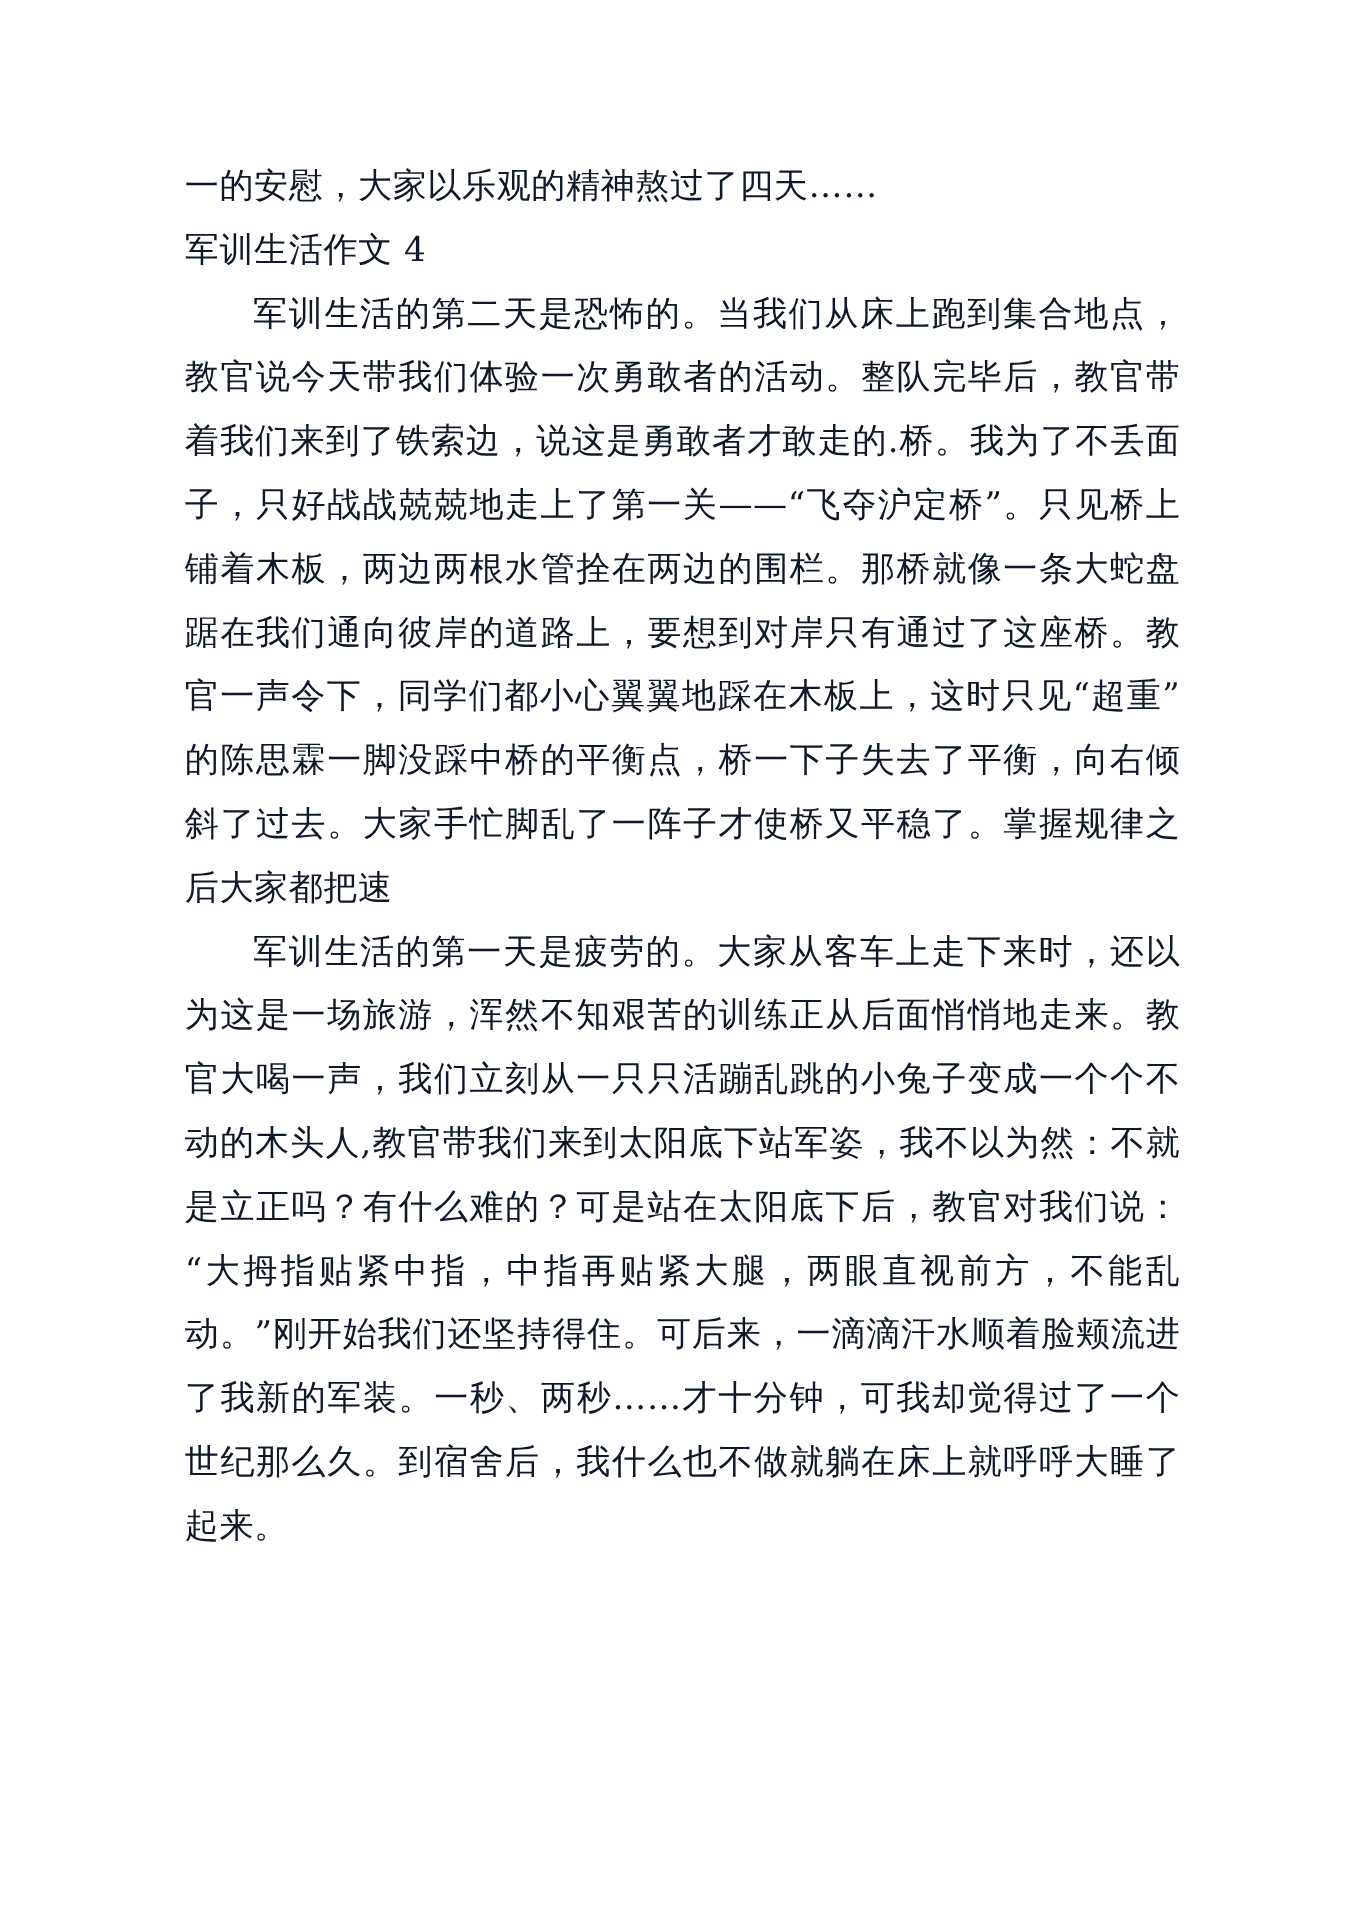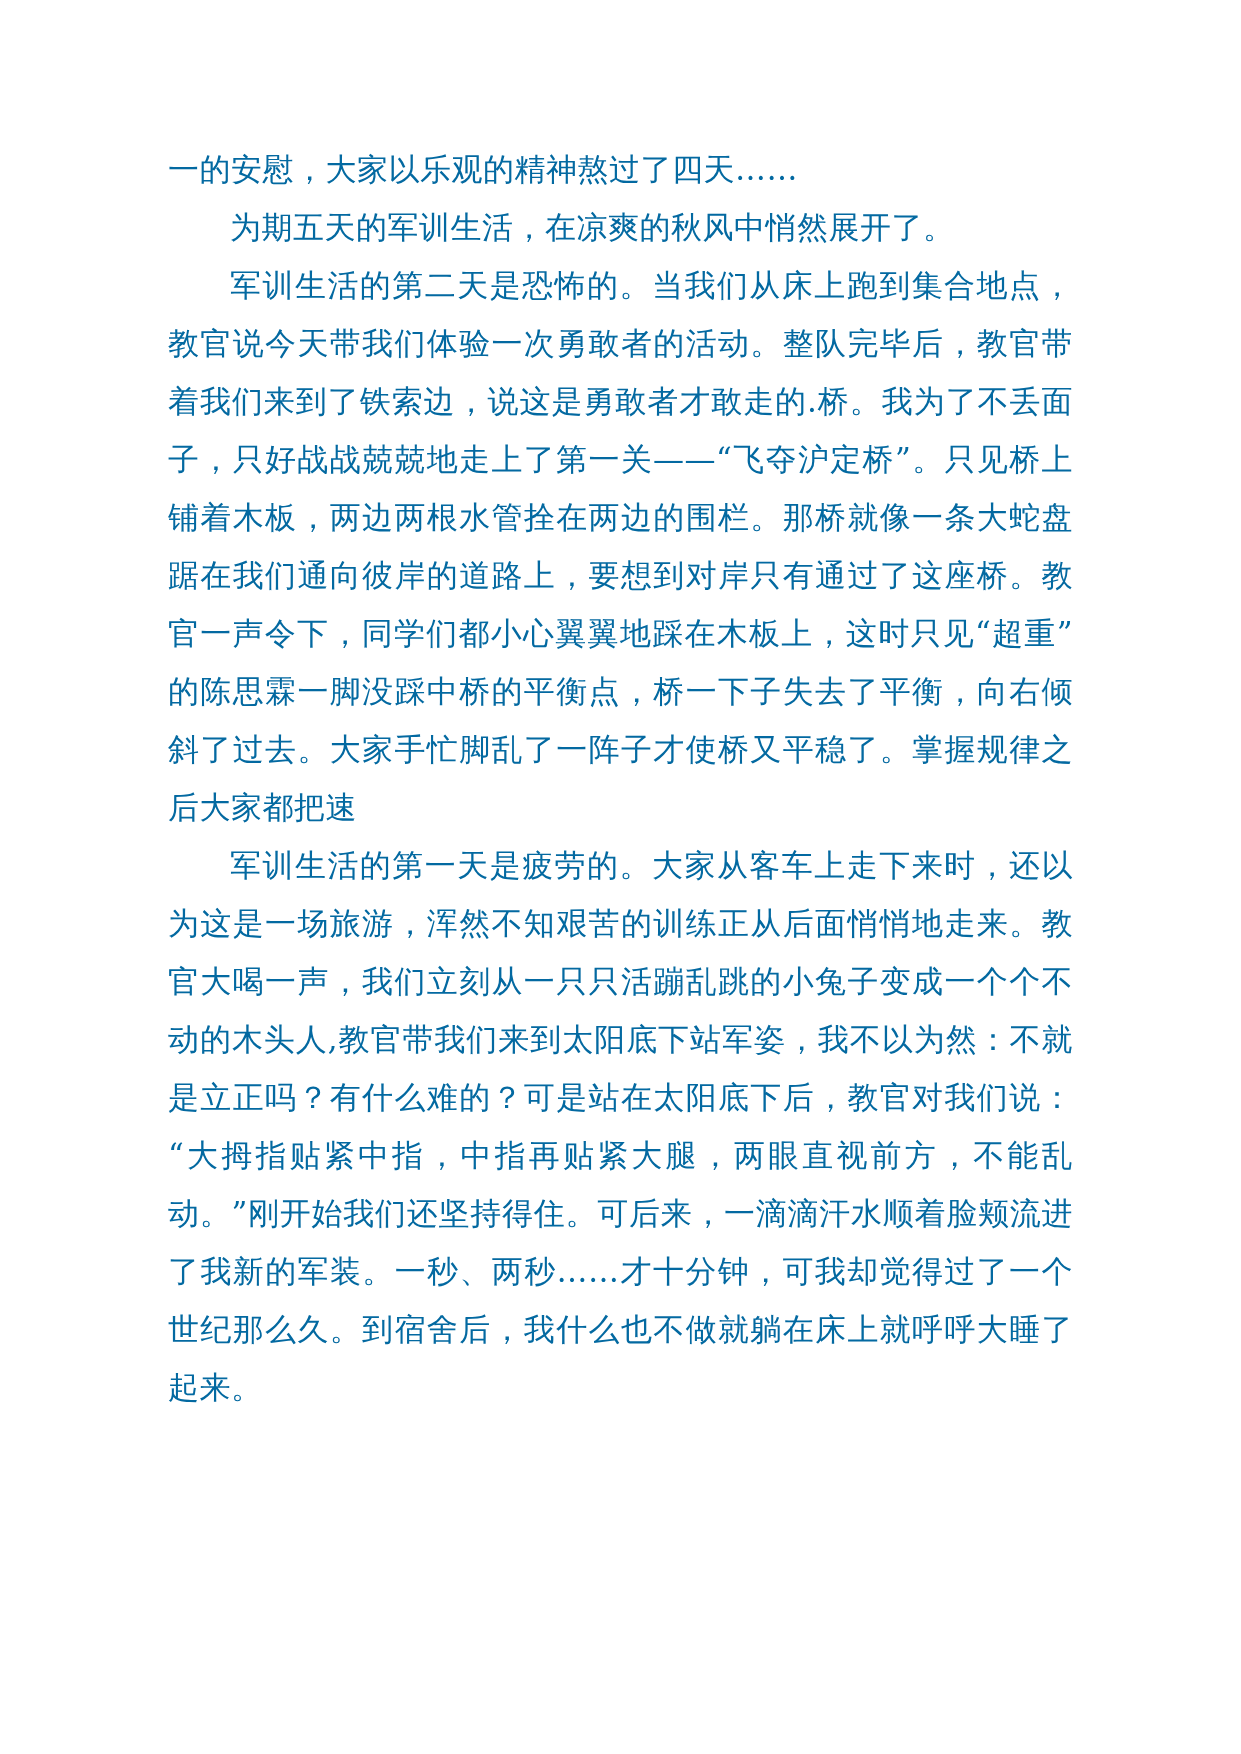--- a/index.html
+++ b/index.html
@@ -22,21 +22,21 @@
     height: 1754px;
     padding: 140px 168px 60px 168px;
     background: #ffffff;
   }
   .doc-body {
     font-size: 31px;
     line-height: 58px;
     letter-spacing: 0.5px;
     text-align: justify;
     text-justify: inter-ideograph;
-    color: #0369a1;
+    color: #0f172a;
   }
   .para {
     margin: 0;
     text-indent: 2em;
     white-space: normal;
   }
   .para.no-indent {
     text-indent: 0;
   }
   .heading {
@@ -46,17 +46,17 @@
     font-weight: normal;
     line-height: 58px;
   }
 </style>
 </head>
 <body>
 
 <div class="page">
   <div class="doc-body">
     <p class="para no-indent">一的安慰，大家以乐观的精神熬过了四天……</p>
-    <p class="para">为期五天的军训生活，在凉爽的秋风中悄然展开了。</p>
+    <p class="heading">军训生活作文 4</p>
     <p class="para">军训生活的第二天是恐怖的。当我们从床上跑到集合地点，教官说今天带我们体验一次勇敢者的活动。整队完毕后，教官带着我们来到了铁索边，说这是勇敢者才敢走的.桥。我为了不丢面子，只好战战兢兢地走上了第一关——“飞夺沪定桥”。只见桥上铺着木板，两边两根水管拴在两边的围栏。那桥就像一条大蛇盘踞在我们通向彼岸的道路上，要想到对岸只有通过了这座桥。教官一声令下，同学们都小心翼翼地踩在木板上，这时只见“超重”的陈思霖一脚没踩中桥的平衡点，桥一下子失去了平衡，向右倾斜了过去。大家手忙脚乱了一阵子才使桥又平稳了。掌握规律之后大家都把速</p>
     <p class="para">军训生活的第一天是疲劳的。大家从客车上走下来时，还以为这是一场旅游，浑然不知艰苦的训练正从后面悄悄地走来。教官大喝一声，我们立刻从一只只活蹦乱跳的小兔子变成一个个不动的木头人,教官带我们来到太阳底下站军姿，我不以为然：不就是立正吗？有什么难的？可是站在太阳底下后，教官对我们说：“大拇指贴紧中指，中指再贴紧大腿，两眼直视前方，不能乱动。”刚开始我们还坚持得住。可后来，一滴滴汗水顺着脸颊流进了我新的军装。一秒、两秒……才十分钟，可我却觉得过了一个世纪那么久。到宿舍后，我什么也不做就躺在床上就呼呼大睡了起来。</p>
   </div>
 </div>
 
 </body></html>

